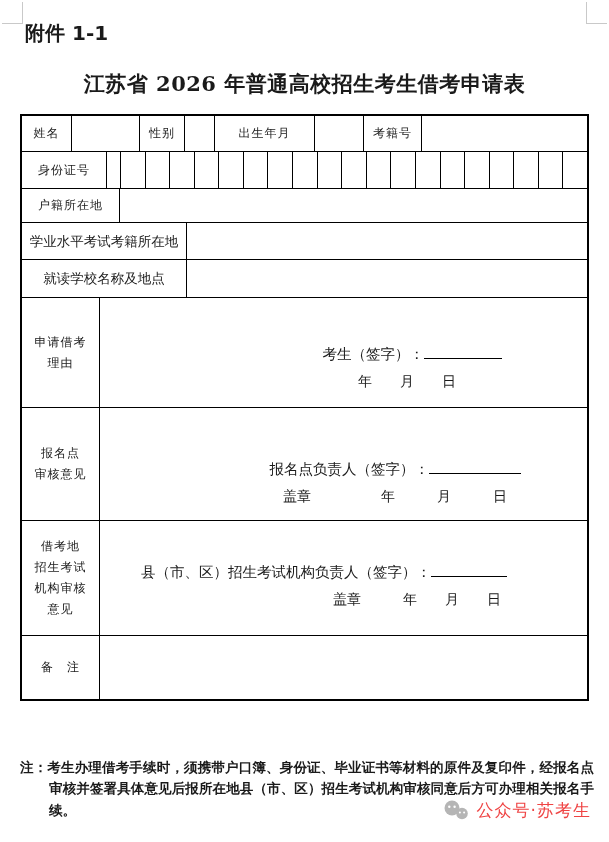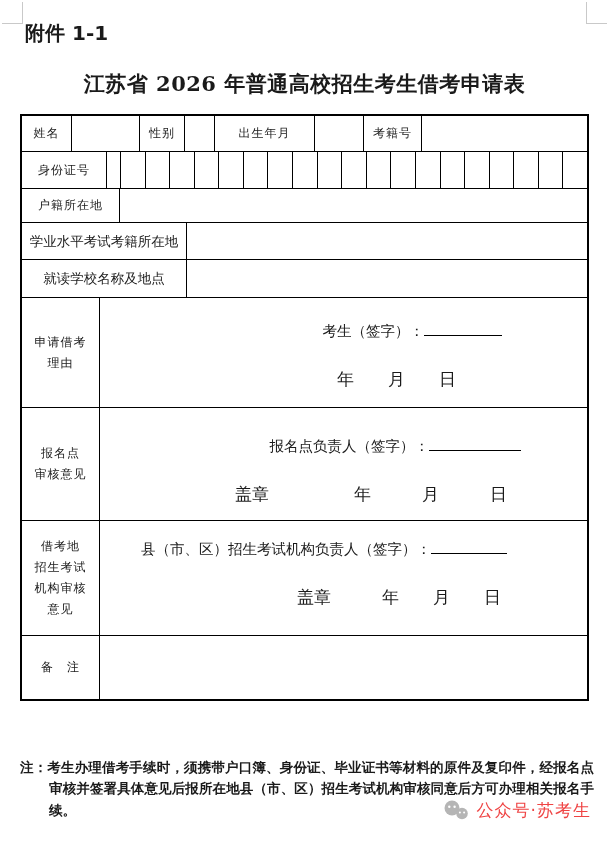--- a/index.html
+++ b/index.html
@@ -43,21 +43,21 @@
 
   .idwrap{flex:1 1 auto;display:flex;}
   .idcell{flex:1 1 auto;border-right:1px solid #000;}
   .idcell:first-child{flex:0 0 14px;}
   .idcell:last-child{border-right:none;}
 
   
   .signcell{display:flex;flex-direction:column;align-items:flex-end;justify-content:flex-end;}
   .sign-line{font-size:14.5px;white-space:pre;}
   .ul{display:inline-block;border-bottom:1px solid #000;height:13px;vertical-align:baseline;}
-  .date-line{font-size:17px;white-space:pre;margin-top:27px;font-family:Liberation Serif, serif;}
+  .date-line{font-size:14px;white-space:pre;margin-top:9px;font-family:Liberation Serif, serif;}
 
   
   .footnote{position:absolute;left:20px;top:743px;width:574px;
     font-weight:bold;font-size:13.5px;line-height:21.5px;
     padding-left:29px;text-indent:-29px;text-align:justify;}
 
   
   .watermark{position:absolute;right:18px;top:799px;display:flex;align-items:center;
     gap:7px;color:#ef4444;font-size:17px;letter-spacing:1px;
     font-family:"DejaVu Sans",sans-serif;}

